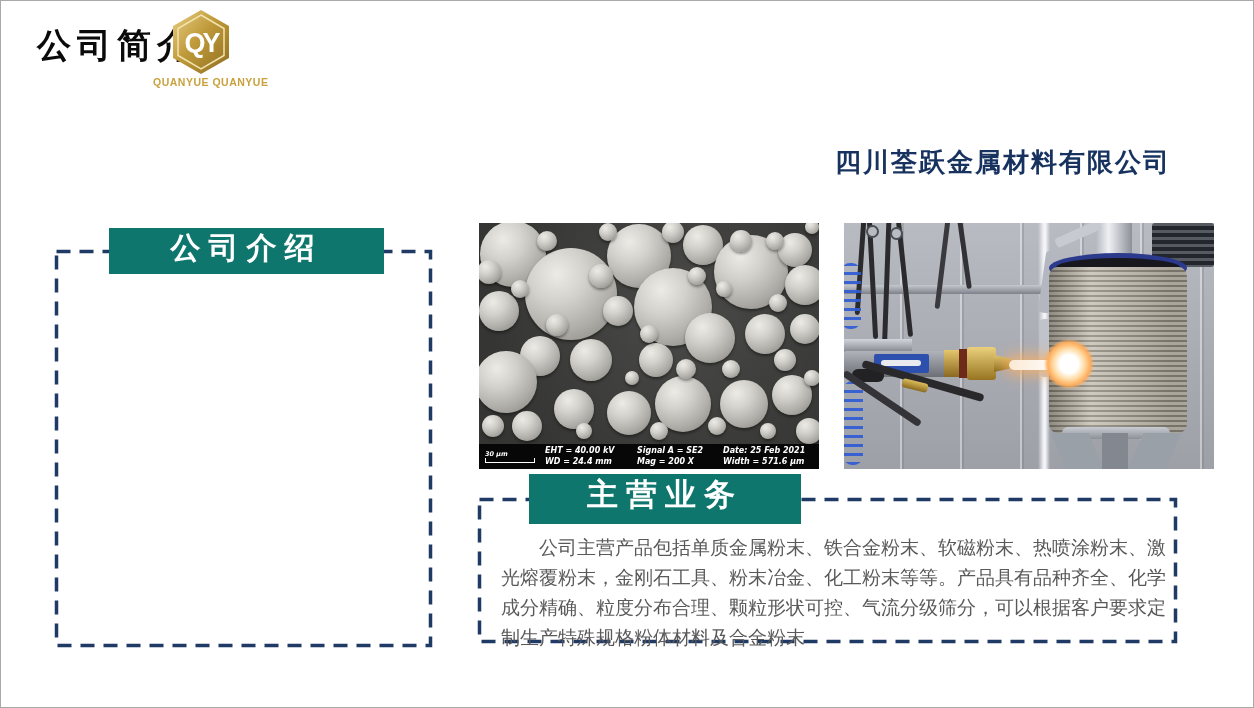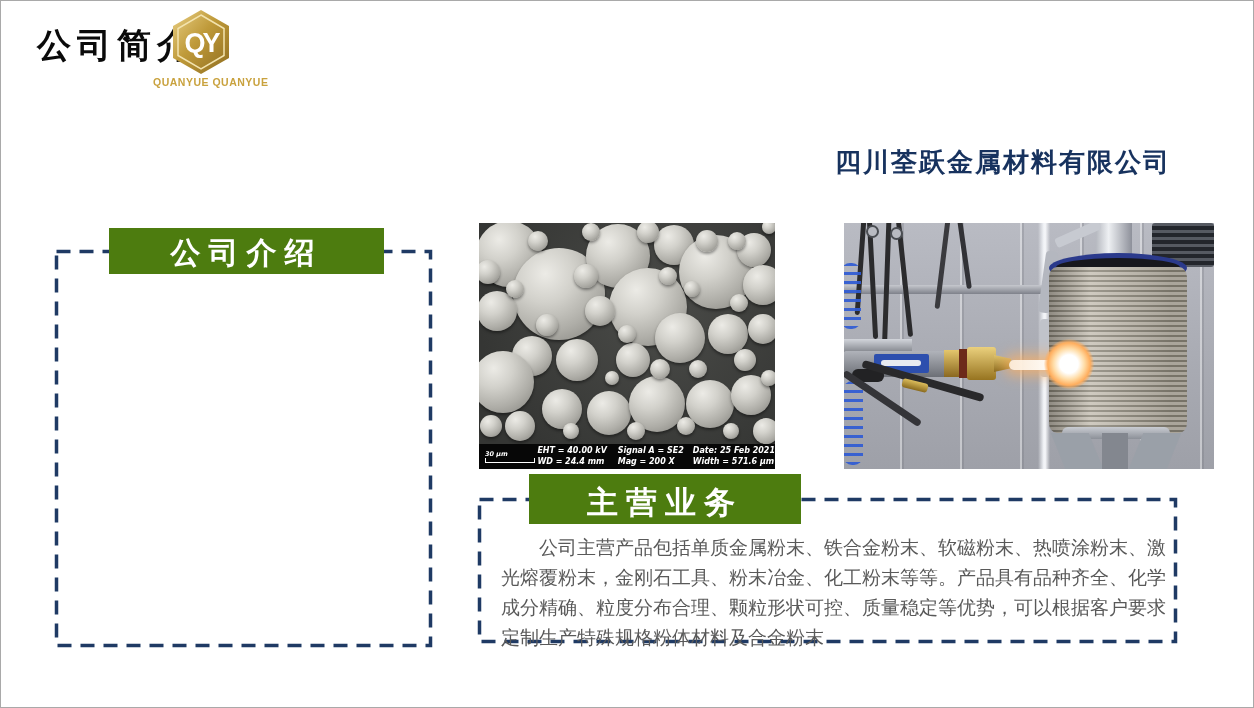--- a/index.html
+++ b/index.html
@@ -12,30 +12,30 @@
     font-size:34px;font-weight:700;color:#0a0a0a;letter-spacing:6px;white-space:nowrap;}
   .logo{position:absolute;left:152px;top:8px;width:96px;text-align:center;}
   .logo svg{display:block;margin:0 auto;}
   .brand-text{margin-top:1px;font-size:10.5px;font-weight:700;color:#c9a23e;
     letter-spacing:.5px;white-space:nowrap;}
   .company-name{position:absolute;right:82px;top:124px;font-family:"Liberation Serif",serif;
     font-size:26px;font-weight:700;color:#17325e;letter-spacing:2px;white-space:nowrap;margin-top:20px;}
 
   
   .dash-svg{position:absolute;}
-  .sec-header{position:absolute;background:#4d7c0f;color:#ffffff;display:flex;
-    align-items:flex-end;justify-content:center;font-weight:700;letter-spacing:8px;}
+  .sec-header{position:absolute;background:#0f766e;color:#ffffff;display:flex;
+    align-items:flex-start;justify-content:center;font-weight:700;letter-spacing:8px;}
   .intro-header{left:108px;top:227px;width:275px;height:46px;font-size:30px;}
   .biz-header{left:528px;top:473px;width:272px;height:50px;font-size:31px;}
   .body-text{position:absolute;color:#595959;text-indent:2em;text-align:left;}
   .intro-body{left:82px;top:284px;width:348px;font-size:23px;line-height:26px;}
   .biz-body{left:500px;top:532px;width:668px;font-size:19px;line-height:30px;}
 
   
-  .sem{position:absolute;left:478px;top:222px;width:296px;height:246px;background:#4c1d95;}
+  .sem{position:absolute;left:478px;top:222px;width:340px;height:246px;background:#4c1d95;}
   .sem-field{position:absolute;left:0;top:0;right:0;bottom:25px;overflow:hidden;
     background:radial-gradient(circle at 60% 40%,#4a4b48,#353634 80%);}
   .sphere{position:absolute;border-radius:50%;transform:translate(-50%,-50%);
     background:radial-gradient(circle at 35% 28%,#ecebe6 0%,#d2d1cb 32%,#aeada7 65%,#807f7a 100%);
     box-shadow:0 2px 3px rgba(0,0,0,.4);}
   .sem-bar{position:absolute;left:0;right:0;bottom:0;height:25px;background:#070707;
     color:#fff;display:flex;align-items:center;
     font-family:"DejaVu Sans",sans-serif;font-style:italic;font-weight:700;font-size:8px;}
   .sem-scale{width:66px;padding-left:6px;box-sizing:border-box;}
   .scale-text{font-size:6.5px;line-height:7px;}
@@ -245,15 +245,15 @@
     <div class="flame-beam"></div>
     <div class="flame-ball"></div>
   </div>
 
   <svg class="dash-svg" style="left:476px;top:496px" width="702" height="148">
     <rect x="2.5" y="2.5" width="696" height="142" fill="none" stroke="#1f3a64" stroke-width="3.5" stroke-dasharray="14 9"></rect>
   </svg>
   <div class="sec-header biz-header">
     <span>主营业务</span>
   </div>
-  <div class="body-text biz-body">公司主营产品包括单质金属粉末、铁合金粉末、软磁粉末、热喷涂粉末、激光熔覆粉末，金刚石工具、粉末冶金、化工粉末等等。产品具有品种齐全、化学成分精确、粒度分布合理、颗粒形状可控、质量稳定等优势，可以根据客户要求定制生产特殊规格粉体材料及合金粉末</div>
+  <div class="body-text biz-body">公司主营产品包括单质金属粉末、铁合金粉末、软磁粉末、热喷涂粉末、激光熔覆粉末，金刚石工具、粉末冶金、化工粉末等等。产品具有品种齐全、化学成分精确、粒度分布合理、颗粒形状可控、气流分级筛分，可以根据客户要求定制生产特殊规格粉体材料及合金粉末</div>
 
 </div>
 
 </body></html>

